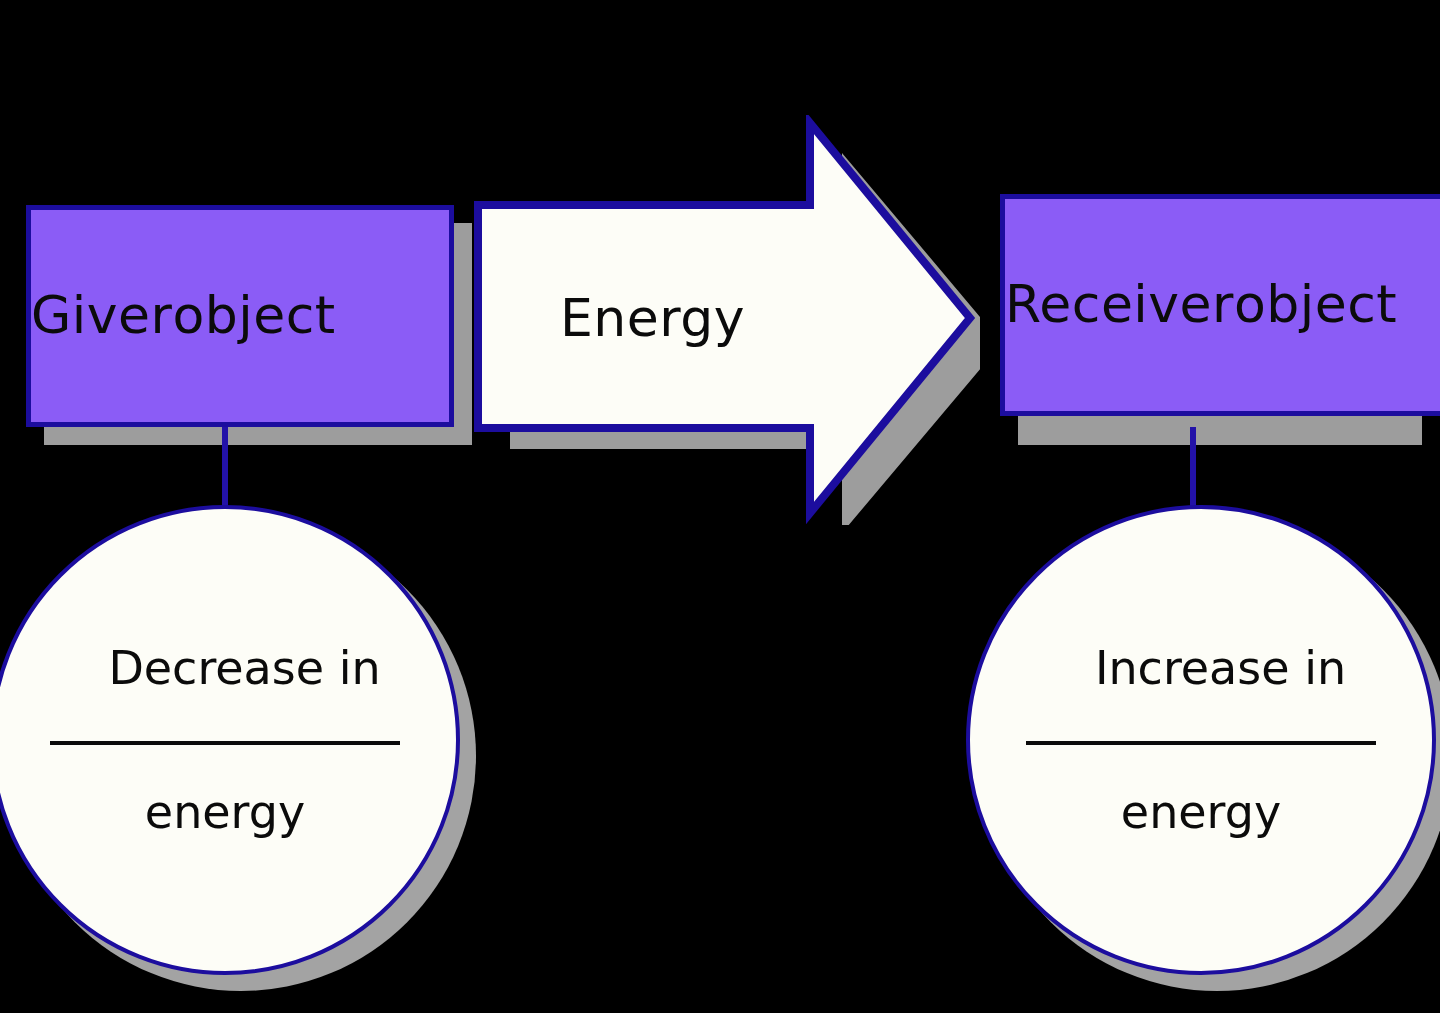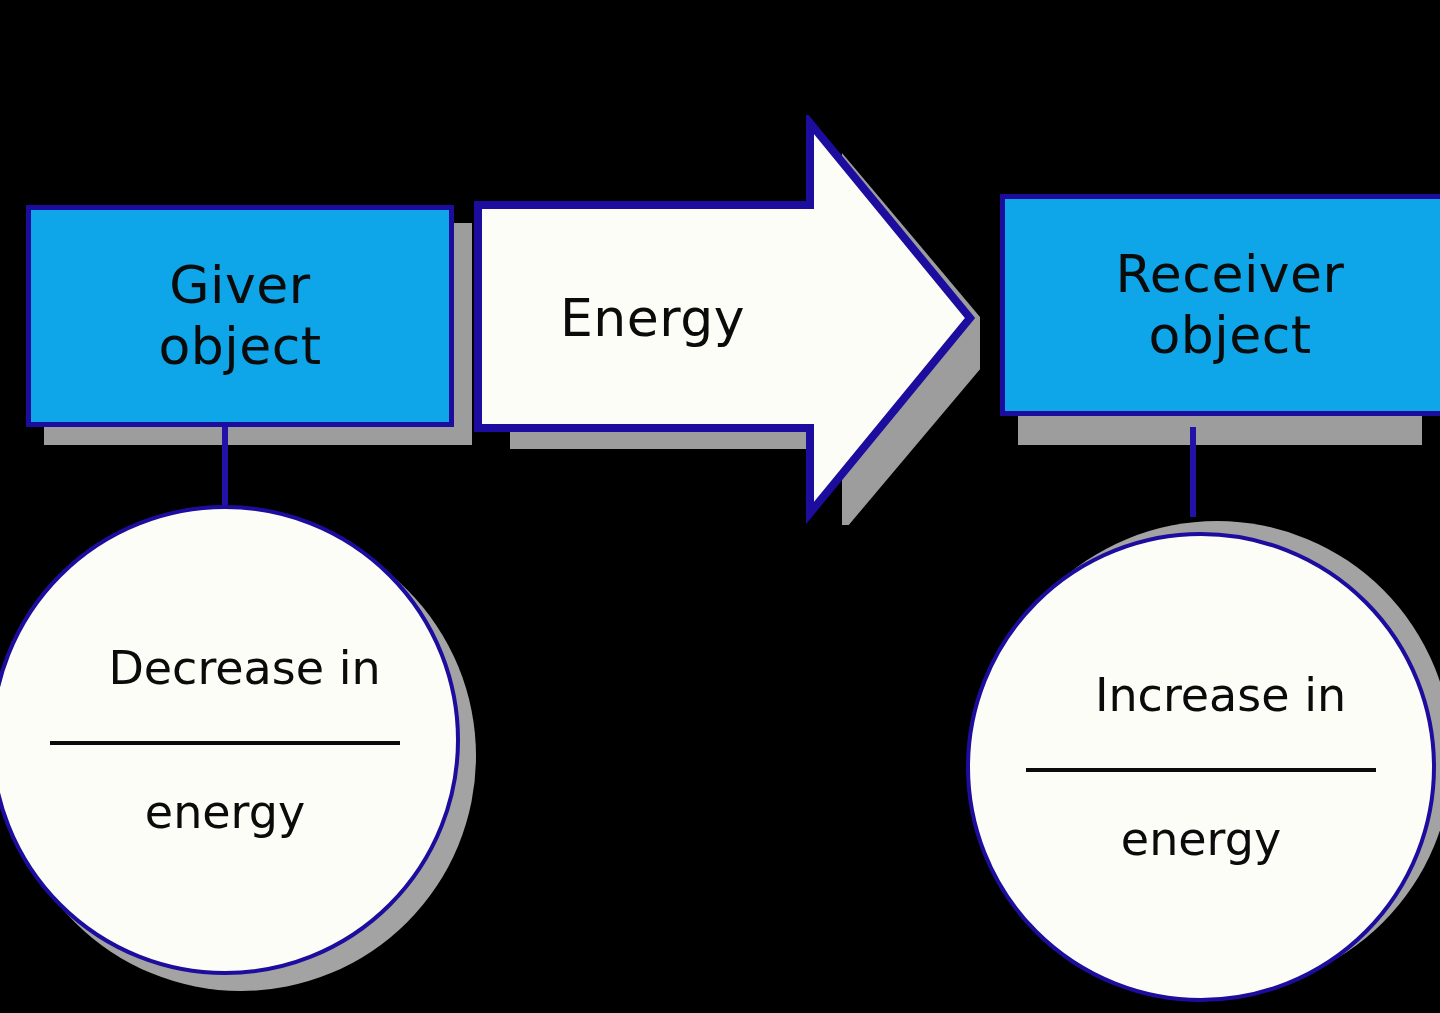--- a/index.html
+++ b/index.html
@@ -25,27 +25,27 @@
   }
   .shadow-circle {
     position: absolute;
     background: #a3a3a3;
     border-radius: 50%;
   }
 
   
   .obj-box {
     position: absolute;
-    background: #0ea5e9;
+    background: #8b5cf6;
     border: 5px solid #1c0d9e;
     box-sizing: border-box;
     display: flex;
-    flex-direction: column;
+    flex-direction: row;
     align-items: center;
-    justify-content: center;
+    justify-content: flex-start;
     color: #0b0b0b;
   }
   .obj-box .line {
     font-size: 52px;
     line-height: 1.18;
     letter-spacing: 0.5px;
     white-space: nowrap;
   }
 
   
@@ -140,19 +140,19 @@
   <div class="connector" style="left:1190px; top:427px; height:90px;"></div>
 
   <div class="shadow-circle" style="left:6px; top:521px; width:470px; height:470px;"></div>
   <div class="obj-circle" style="left:-10px; top:505px; width:470px; height:470px;">
     <div class="c-top">Decrease in</div>
     <div class="c-blank"></div>
     <div class="c-bottom">energy</div>
   </div>
 
   <div class="shadow-circle" style="left:982px; top:521px; width:470px; height:470px;"></div>
-  <div class="obj-circle" style="left:966px; top:532px; width:470px; height:470px;align-items:center;">
+  <div class="obj-circle" style="left:966px; top:505px; width:470px; height:470px;align-items:center;">
     <div class="c-top">Increase in</div>
     <div class="c-blank"></div>
     <div class="c-bottom">energy</div>
   </div>
 
 </div>
 
 </body></html>

